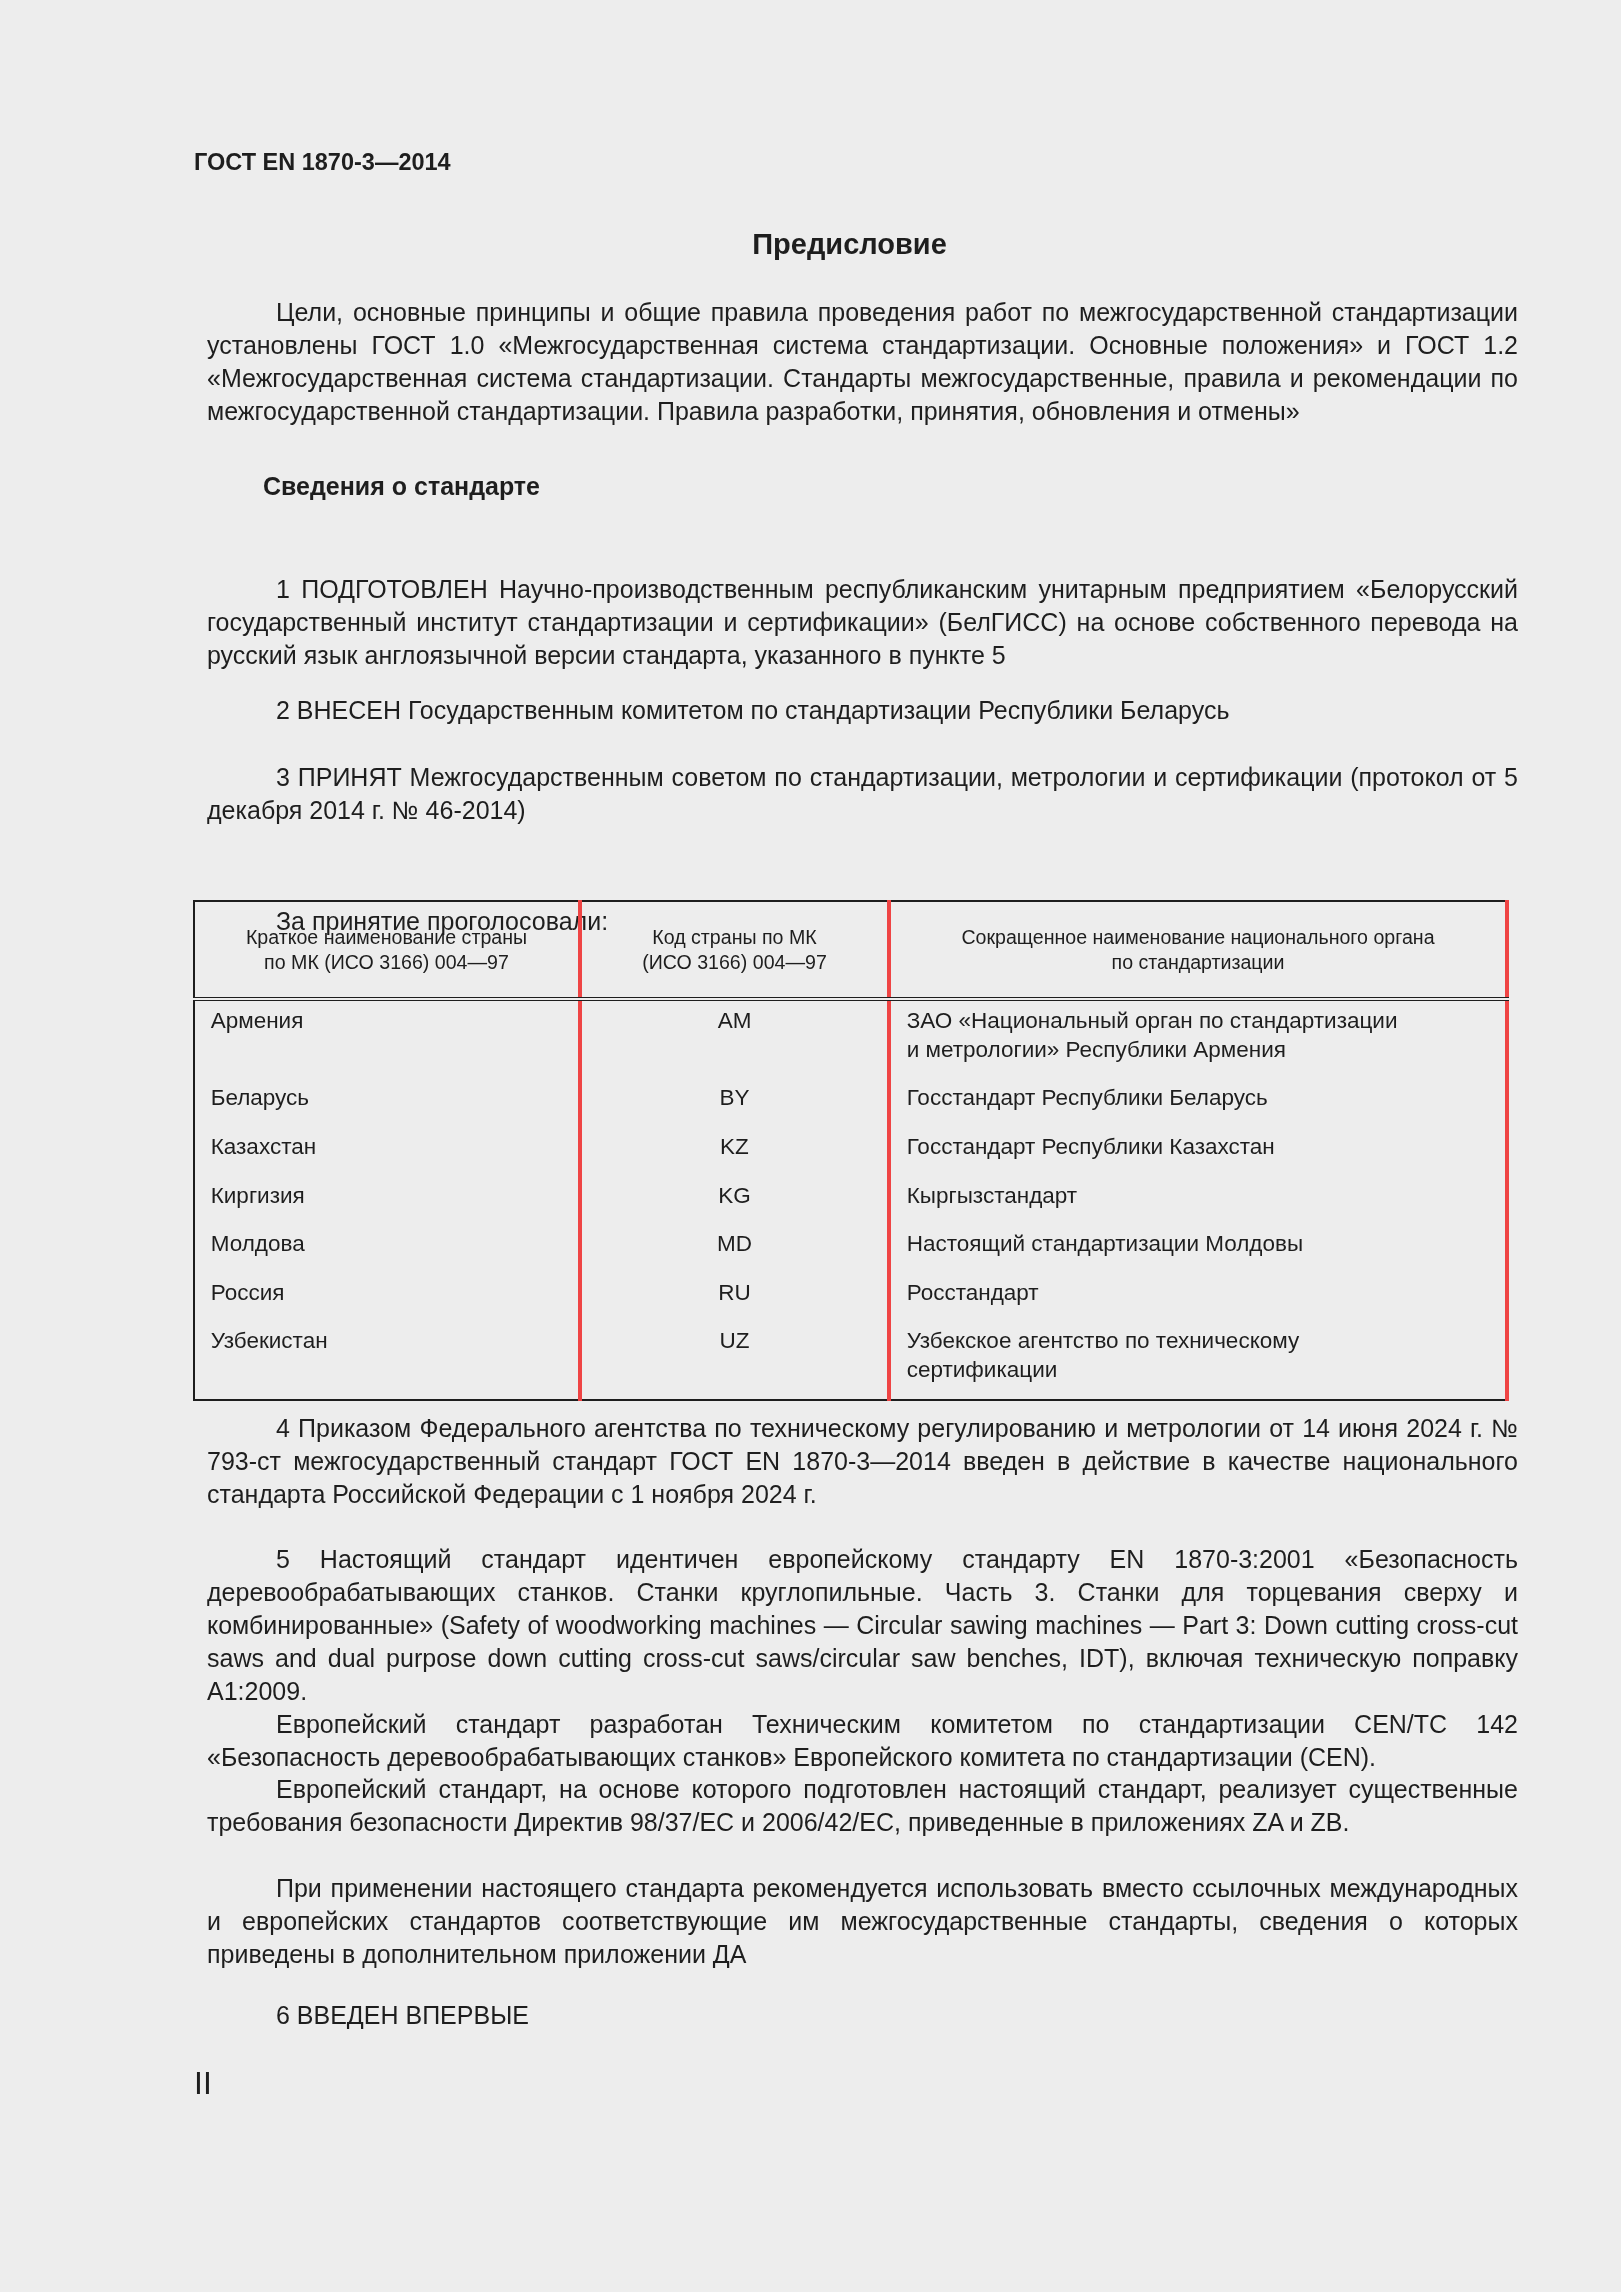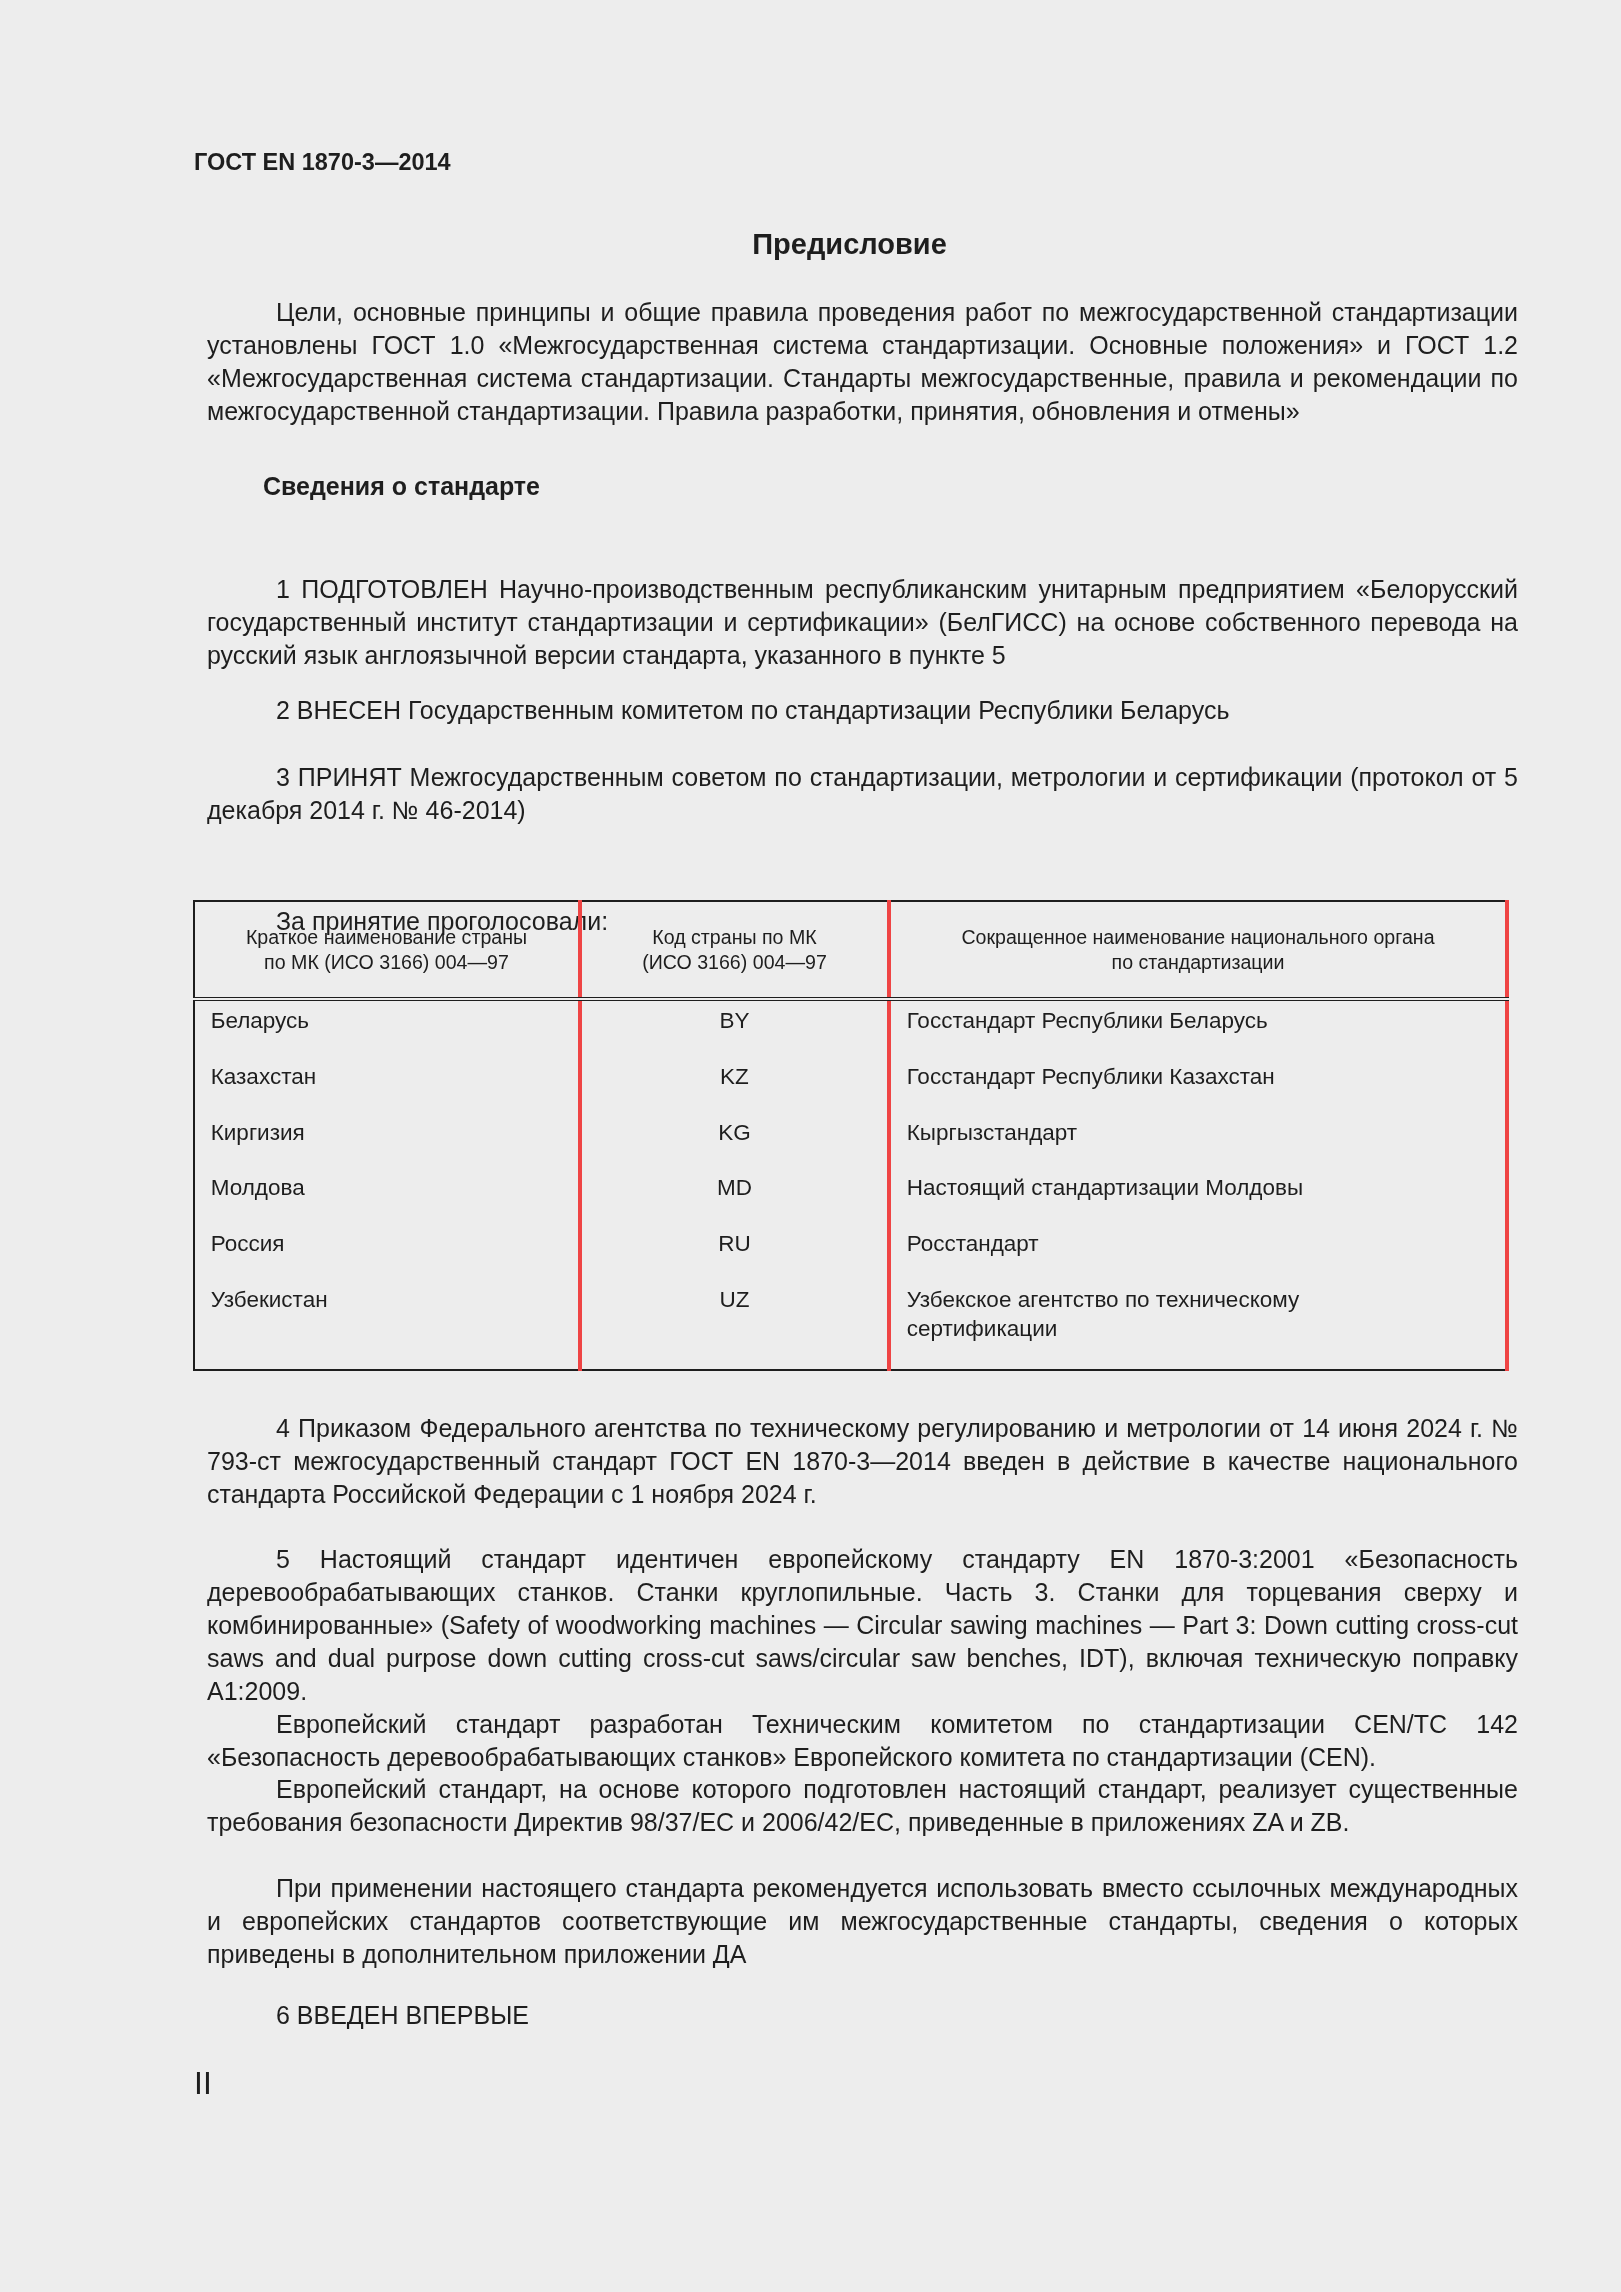--- a/index.html
+++ b/index.html
@@ -64,20 +64,25 @@
   </colgroup>
   <thead>
     <tr>
       <th><span>Краткое наименование страны</span><br><span>по МК (ИСО 3166) 004—97</span></th>
       <th><span>Код страны по МК</span><br><span>(ИСО 3166) 004—97</span></th>
       <th><span>Сокращенное наименование национального органа</span><br><span>по стандартизации</span></th>
     </tr>
   </thead>
   <tbody id="tbody">
       <tr>
+        <td class="cell c1 first pad">Армения</td>
+        <td class="cell c2 first pad">AM</td>
+        <td class="cell c3 first pad"><span>ЗАО «Национальный орган по стандартизации</span><br><span>и метрологии» Республики Армения</span></td>
+      </tr>
+      <tr>
         <td class="cell c1 pad">Беларусь</td>
         <td class="cell c2 pad">BY</td>
         <td class="cell c3 pad"><span>Госстандарт Республики Беларусь</span></td>
       </tr>
       <tr>
         <td class="cell c1 pad">Казахстан</td>
         <td class="cell c2 pad">KZ</td>
         <td class="cell c3 pad"><span>Госстандарт Республики Казахстан</span></td>
       </tr>
       <tr>

